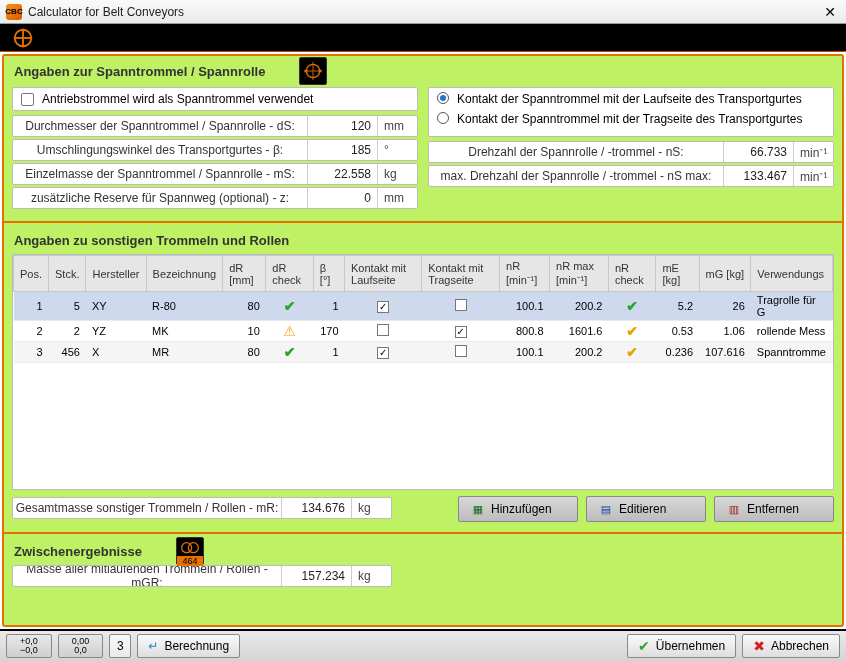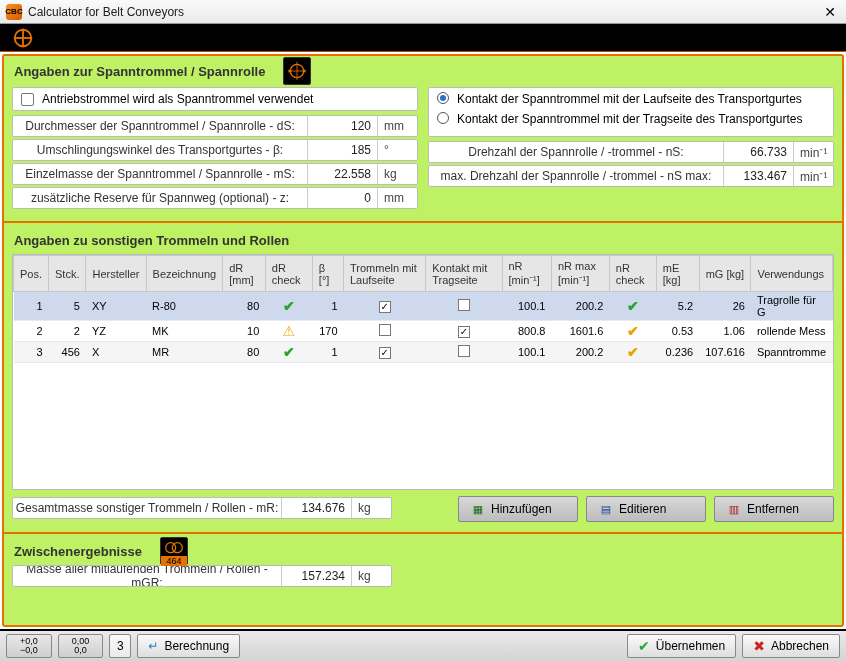--- a/index.html
+++ b/index.html
@@ -19,21 +19,21 @@
   .input-row { display:flex; align-items:center; height:22px; margin-bottom:2px; background:#fff; border:1px solid #bbb; border-radius:2px; overflow:hidden; }
   .input-row .lbl { flex:1; text-align:center; color:#333; }
   .input-row .val { width:70px; text-align:right; padding-right:6px; color:#222; border-left:1px solid #ccc; height:100%; display:flex;align-items:center;justify-content:flex-end;padding-left:34px;}
   .input-row .unit { width:40px; text-align:left; padding-left:6px; color:#444; border-left:1px solid #ccc; height:100%; display:flex;align-items:center;}
   .checkbox-row { display:flex; align-items:center; height:24px; background:#fff; border:1px solid #bbb; border-radius:2px; padding:0 8px; margin-bottom:4px; gap:8px;}
   .checkbox { width:13px; height:13px; border:1px solid #777; border-radius:2px; background:#fff;}
   .radio-panel{ border:1px solid #bbb; border-radius:2px; background:#fff; padding:4px 8px; margin-bottom:4px;}
   .radio-row{display:flex;align-items:flex-start;gap:8px;height:20px;}
   .radio{width:12px;height:12px;border:1px solid #555;border-radius:50%;background:#fff;display:inline-flex;align-items:center;justify-content:center;}
   .radio.sel::after{content:"";width:6px;height:6px;background:#2a6dd4;border-radius:50%;}
-  .badge-icon{width:28px;height:28px;background:#000;display:inline-flex;align-items:center;justify-content:center;border:1px solid #333;border-radius:2px;margin-left:8px;}
+  .badge-icon{width:28px;height:28px;background:#000;display:inline-flex;align-items:center;justify-content:center;border:1px solid #333;border-radius:2px;margin-left:24px;}
   .badge-icon svg{width:20px;height:20px;}
   .table-wrap{margin:0 8px 6px;border:1px solid #bbb;background:#fff;height:236px;overflow:auto;position:relative;}
   table{border-collapse:collapse;width:100%;font-size:11px;}
   thead th{background:#e6e6e6;border:1px solid #c8c8c8;padding:4px 6px;text-align:left;font-weight:normal;color:#333;height:36px;vertical-align:middle;white-space:normal;}
   tbody td{border:1px solid #eaeaea;border-left:none;border-right:none;padding:2px 6px;height:20px;}
   tbody tr:nth-child(odd){background:#f5f5f5;}
   tbody tr.sel{background:#cfd9ee;}
   .num{text-align:right;}
   .chk{text-align:center;}
   .chk-box{display:inline-block;width:12px;height:12px;border:1px solid #777;background:#fff;line-height:10px;font-size:10px;color:#000;text-align:center;}
@@ -158,21 +158,21 @@
       <table>
         <thead>
             <tr id="thead-row">
               <th>Pos.</th>
               <th>Stck.</th>
               <th>Hersteller</th>
               <th>Bezeichnung</th>
               <th>dR [mm]</th>
               <th>dR check</th>
               <th>β [°]</th>
-              <th>Trommeln mit Laufseite</th>
+              <th>Kontakt mit Laufseite</th>
               <th>Kontakt mit Tragseite</th>
               <th>nR [min⁻¹]</th>
               <th>nR max [min⁻¹]</th>
               <th>nR check</th>
               <th>mE [kg]</th>
               <th>mG [kg]</th>
               <th>Verwendungs</th>
             </tr>
           </thead>
         <tbody id="tbody">

